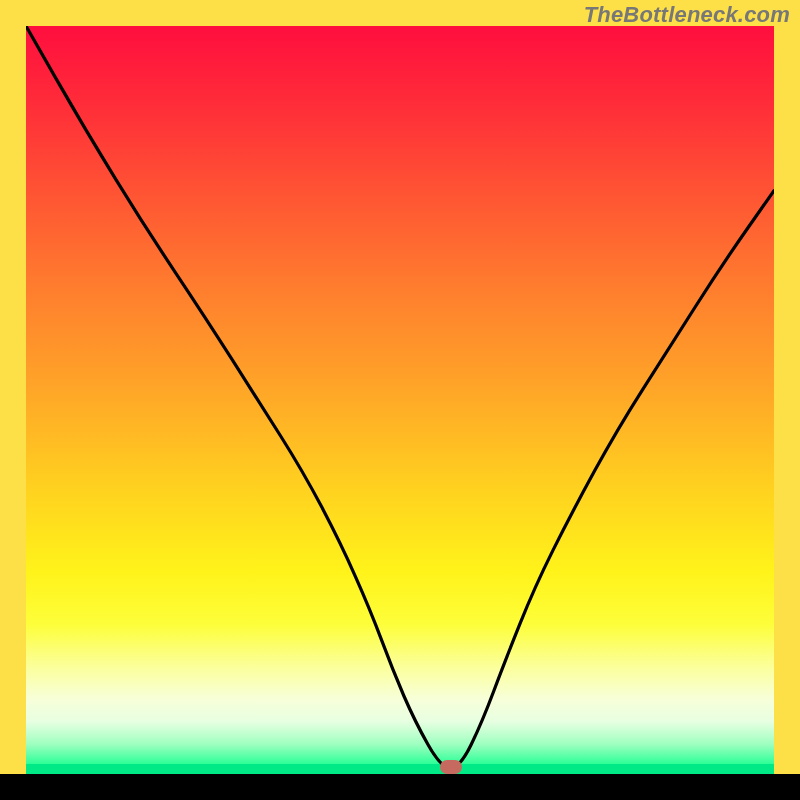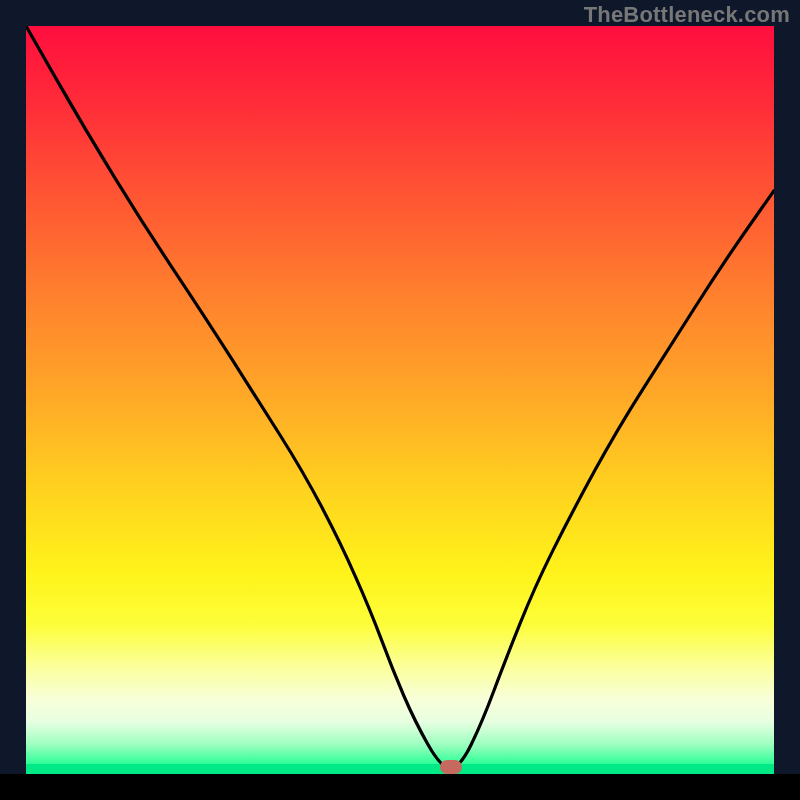--- a/index.html
+++ b/index.html
@@ -9,21 +9,22 @@
     height: 800px;
     background: #000;
     overflow: hidden;
     font-family: Arial, Helvetica, sans-serif;
   }
   .frame {
     position: absolute;
     left: 0; top: 0;
     width: 800px;
     height: 774px;
-    background: #0f172a;
+    background: #fde047;
+    font-style: italic;
   }
   .watermark {
     position: absolute;
     top: 2px;
     right: 10px;
     color: #777;
     font-size: 22px;
     font-weight: 600;
     letter-spacing: 0.2px;
     z-index: 5;

